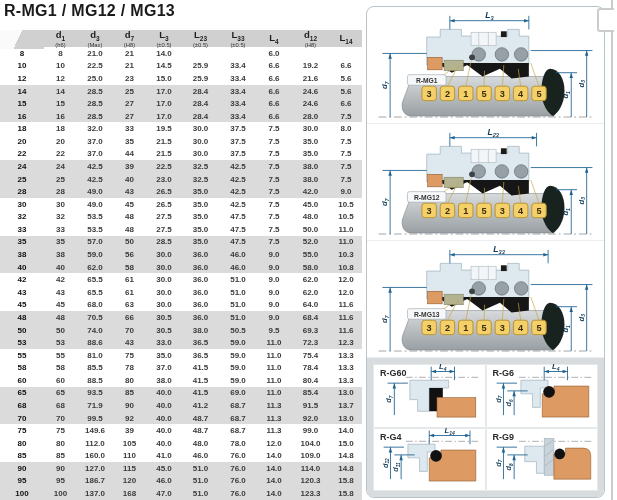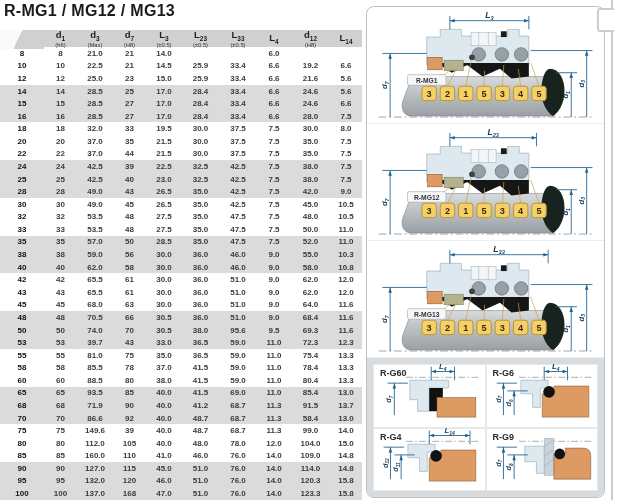--- a/index.html
+++ b/index.html
@@ -372,29 +372,29 @@
         <div class="td">68.4</div>
         <div class="td">11.6</div>
       </div>
       <div class="tr shade">
     <div class="td size">50</div>
         <div class="td">50</div>
         <div class="td">74.0</div>
         <div class="td">70</div>
         <div class="td">30.5</div>
         <div class="td">38.0</div>
-        <div class="td">95.6</div>
+        <div class="td">50.5</div>
         <div class="td">9.5</div>
         <div class="td">69.3</div>
         <div class="td">11.6</div>
       </div>
       <div class="tr shade">
     <div class="td size">53</div>
         <div class="td">53</div>
-        <div class="td">39.7</div>
+        <div class="td">88.6</div>
         <div class="td">43</div>
         <div class="td">33.0</div>
         <div class="td">36.5</div>
         <div class="td">59.0</div>
         <div class="td">11.0</div>
         <div class="td">72.3</div>
         <div class="td">12.3</div>
       </div>
       <div class="tr">
     <div class="td size">55</div>
@@ -452,27 +452,27 @@
         <div class="td">40.0</div>
         <div class="td">41.2</div>
         <div class="td">68.7</div>
         <div class="td">11.3</div>
         <div class="td">91.5</div>
         <div class="td">13.7</div>
       </div>
       <div class="tr shade">
     <div class="td size">70</div>
         <div class="td">70</div>
-        <div class="td">86.6</div>
+        <div class="td">99.5</div>
         <div class="td">92</div>
         <div class="td">40.0</div>
         <div class="td">48.7</div>
         <div class="td">68.7</div>
         <div class="td">11.3</div>
-        <div class="td">58.4</div>
+        <div class="td">92.0</div>
         <div class="td">13.0</div>
       </div>
       <div class="tr">
     <div class="td size">75</div>
         <div class="td">75</div>
         <div class="td">149.6</div>
         <div class="td">39</div>
         <div class="td">40.0</div>
         <div class="td">48.7</div>
         <div class="td">68.7</div>
@@ -512,21 +512,21 @@
         <div class="td">45.0</div>
         <div class="td">51.0</div>
         <div class="td">76.0</div>
         <div class="td">14.0</div>
         <div class="td">114.0</div>
         <div class="td">14.8</div>
       </div>
       <div class="tr shade">
     <div class="td size">95</div>
         <div class="td">95</div>
-        <div class="td">132.0</div>
+        <div class="td">186.7</div>
         <div class="td">120</div>
         <div class="td">46.0</div>
         <div class="td">51.0</div>
         <div class="td">76.0</div>
         <div class="td">14.0</div>
         <div class="td">120.3</div>
         <div class="td">15.8</div>
       </div>
       <div class="tr shade">
     <div class="td size">100</div>

